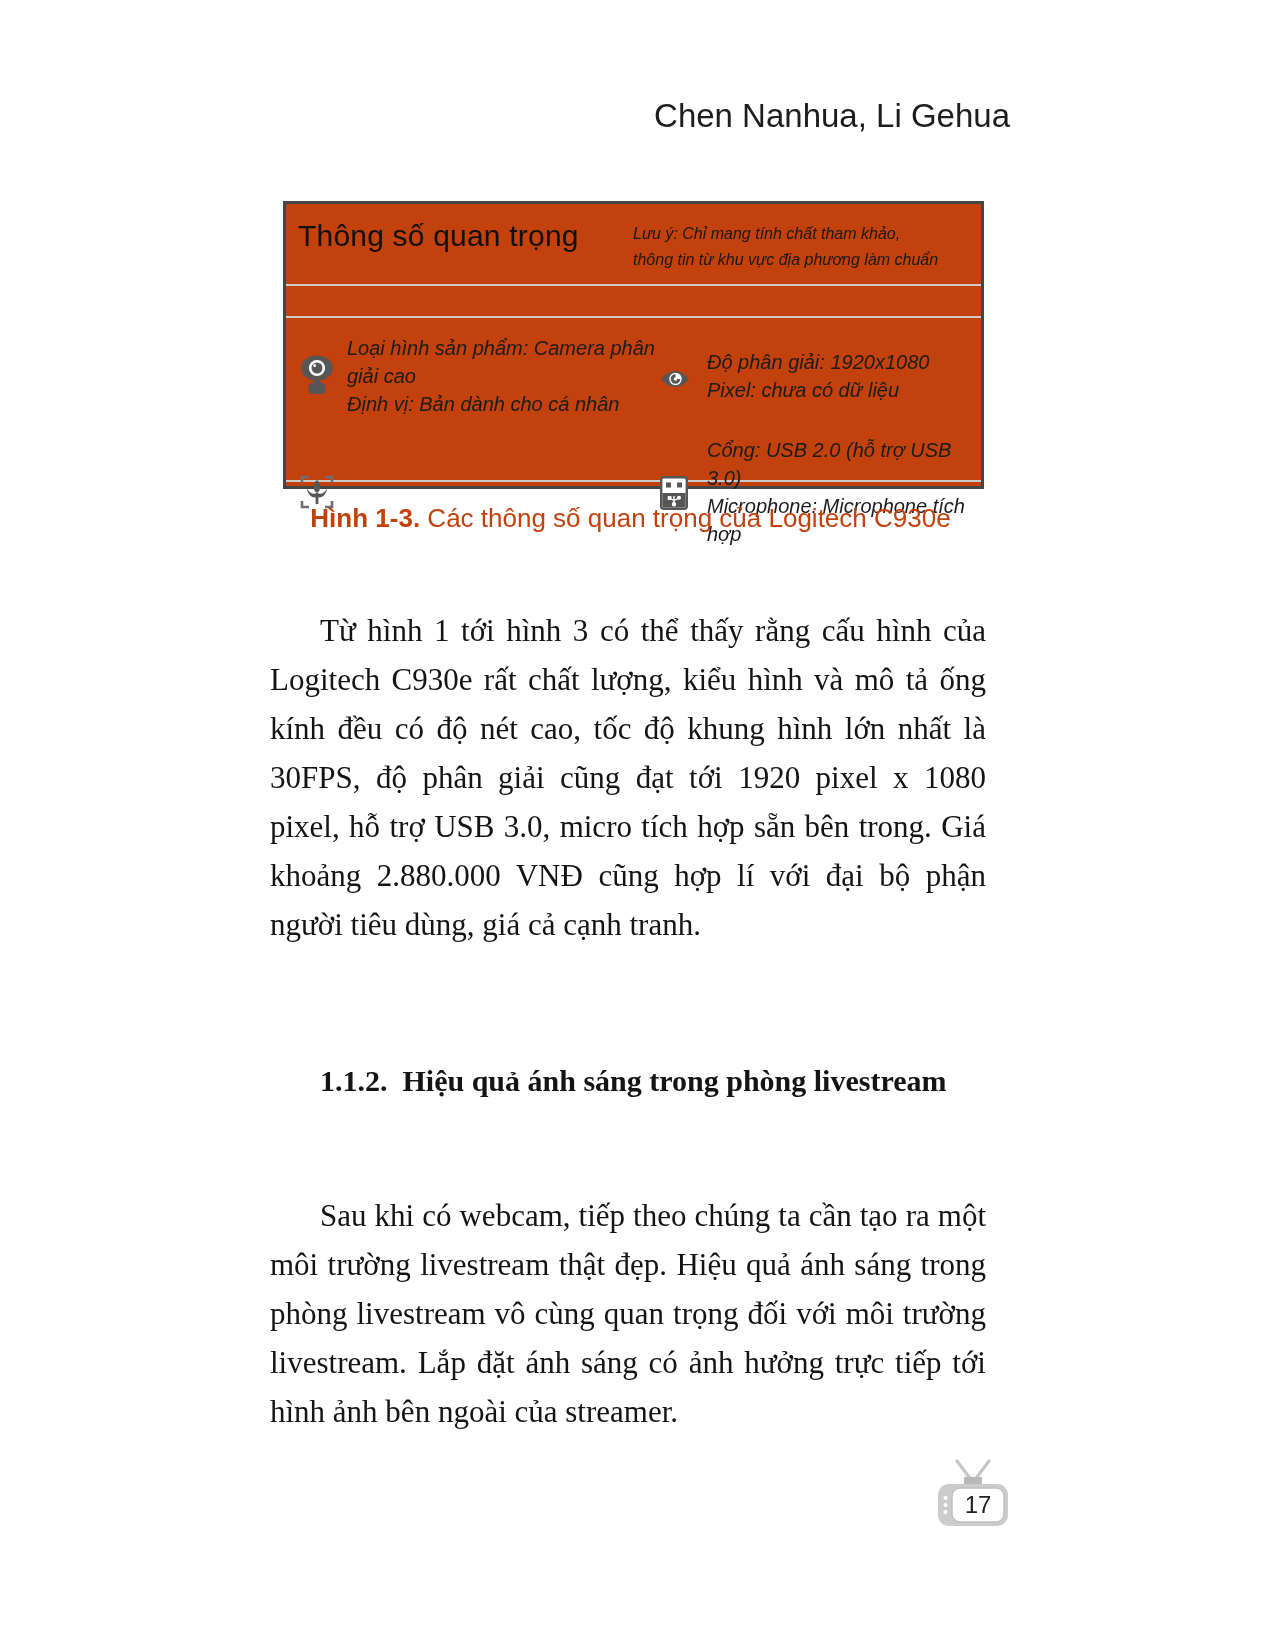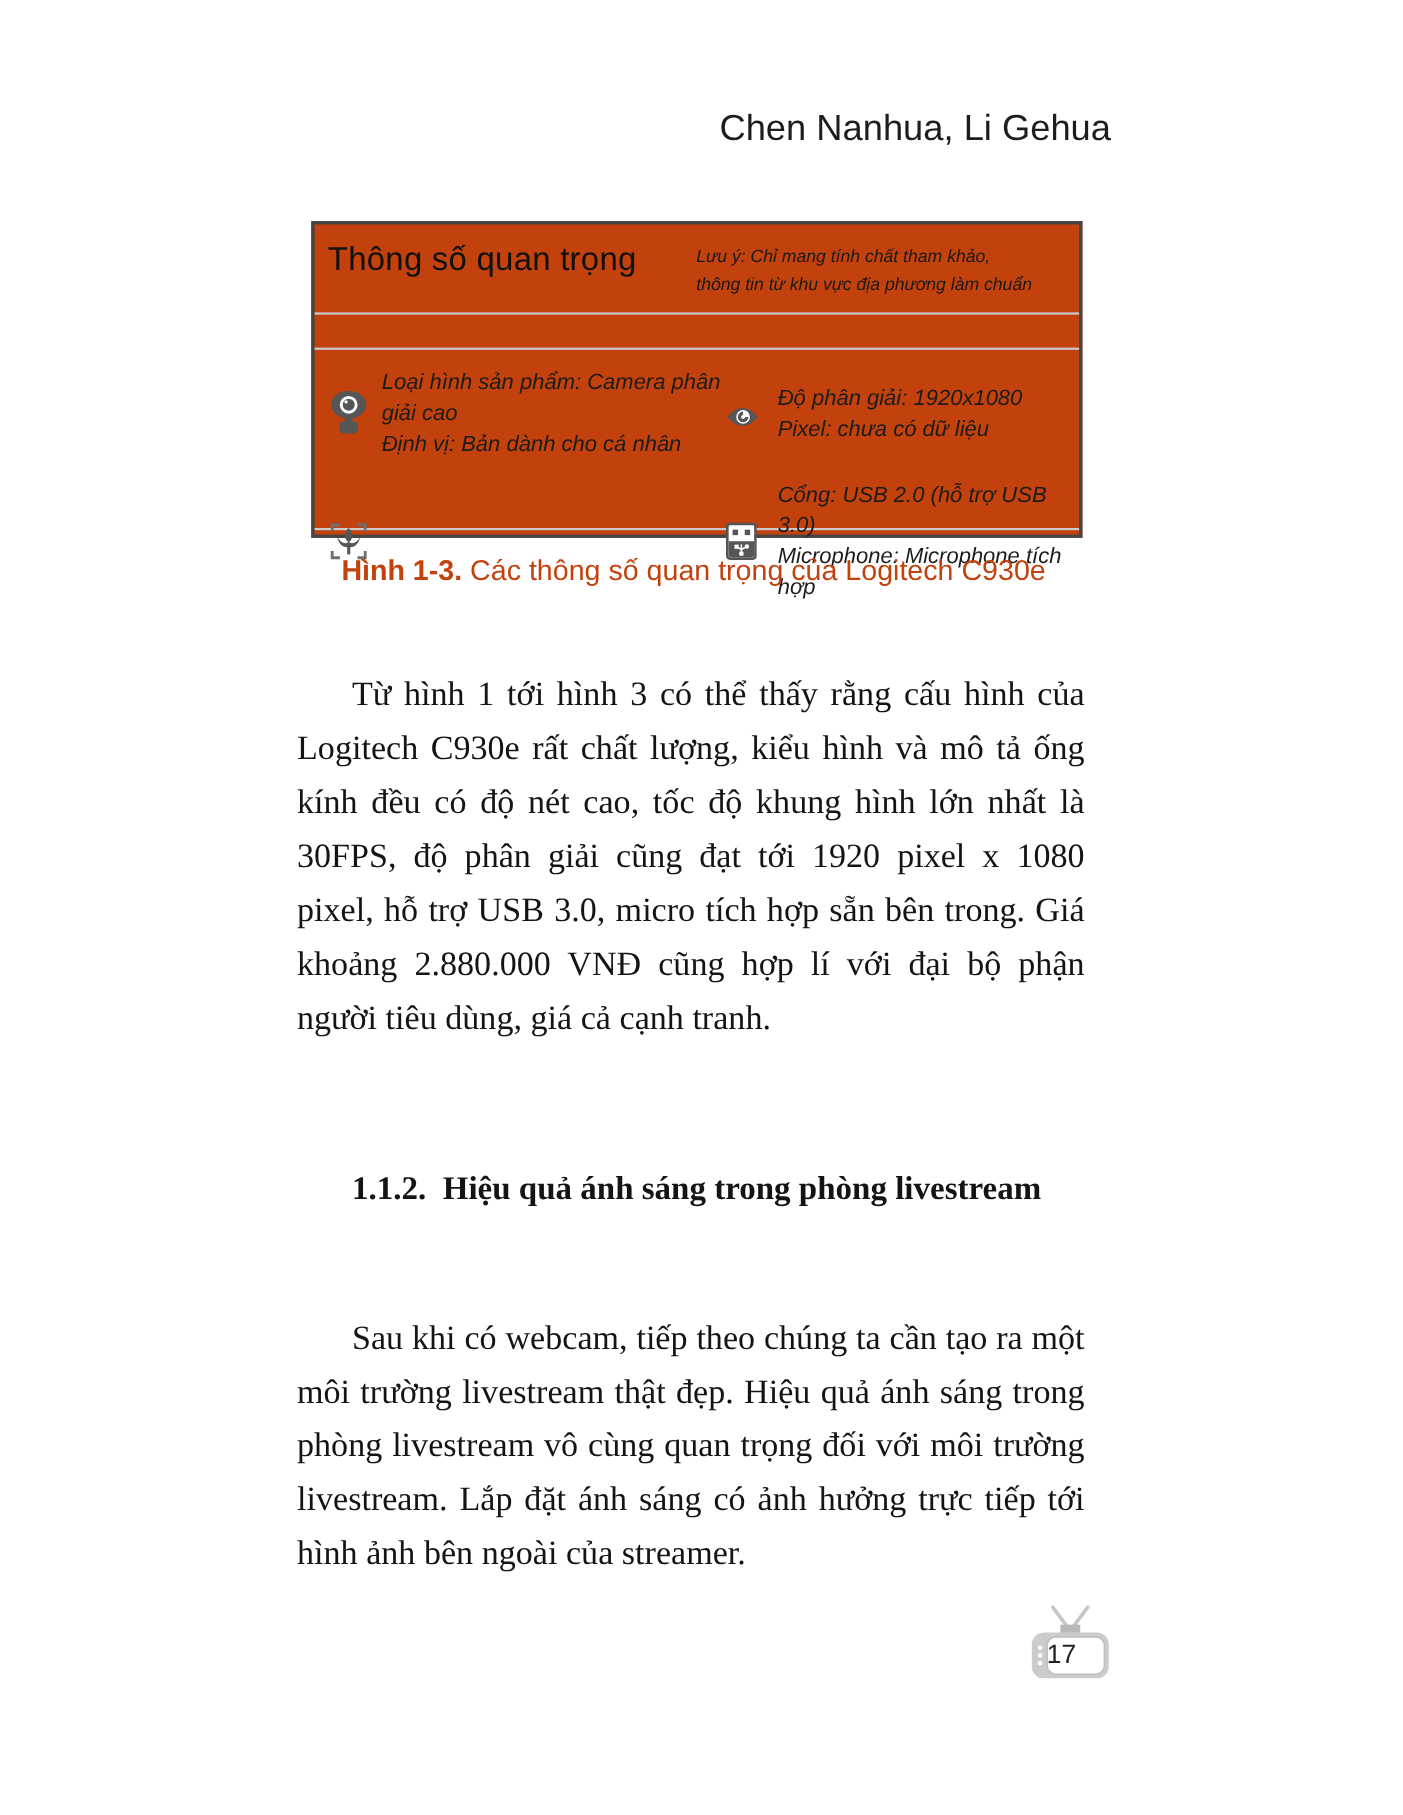--- a/index.html
+++ b/index.html
@@ -64,21 +64,21 @@
   .section-heading {
     position: absolute; left: 320px; width: 680px; top: 1056px;
     font-weight: bold; font-size: 30px; text-align: left;
   }
   #para2 { top: 1160px; }
 
   
   .pageno-wrap { position: absolute; left: 933px; top: 1458px; width: 80px; height: 68px; }
   .pageno-wrap svg { position: absolute; inset: 0; }
   .pageno {
-    position: absolute; left: 7px; top: 30px; width: 50px; height: 34px;
+    position: absolute; left: 20px; top: 30px; width: 50px; height: 34px;
     line-height: 34px; text-align: center; font-size: 24px; color: #222;
   }
 </style>
 </head>
 <body>
 
 <div class="page">
 
   <div class="author">Chen Nanhua, Li Gehua</div>
 

